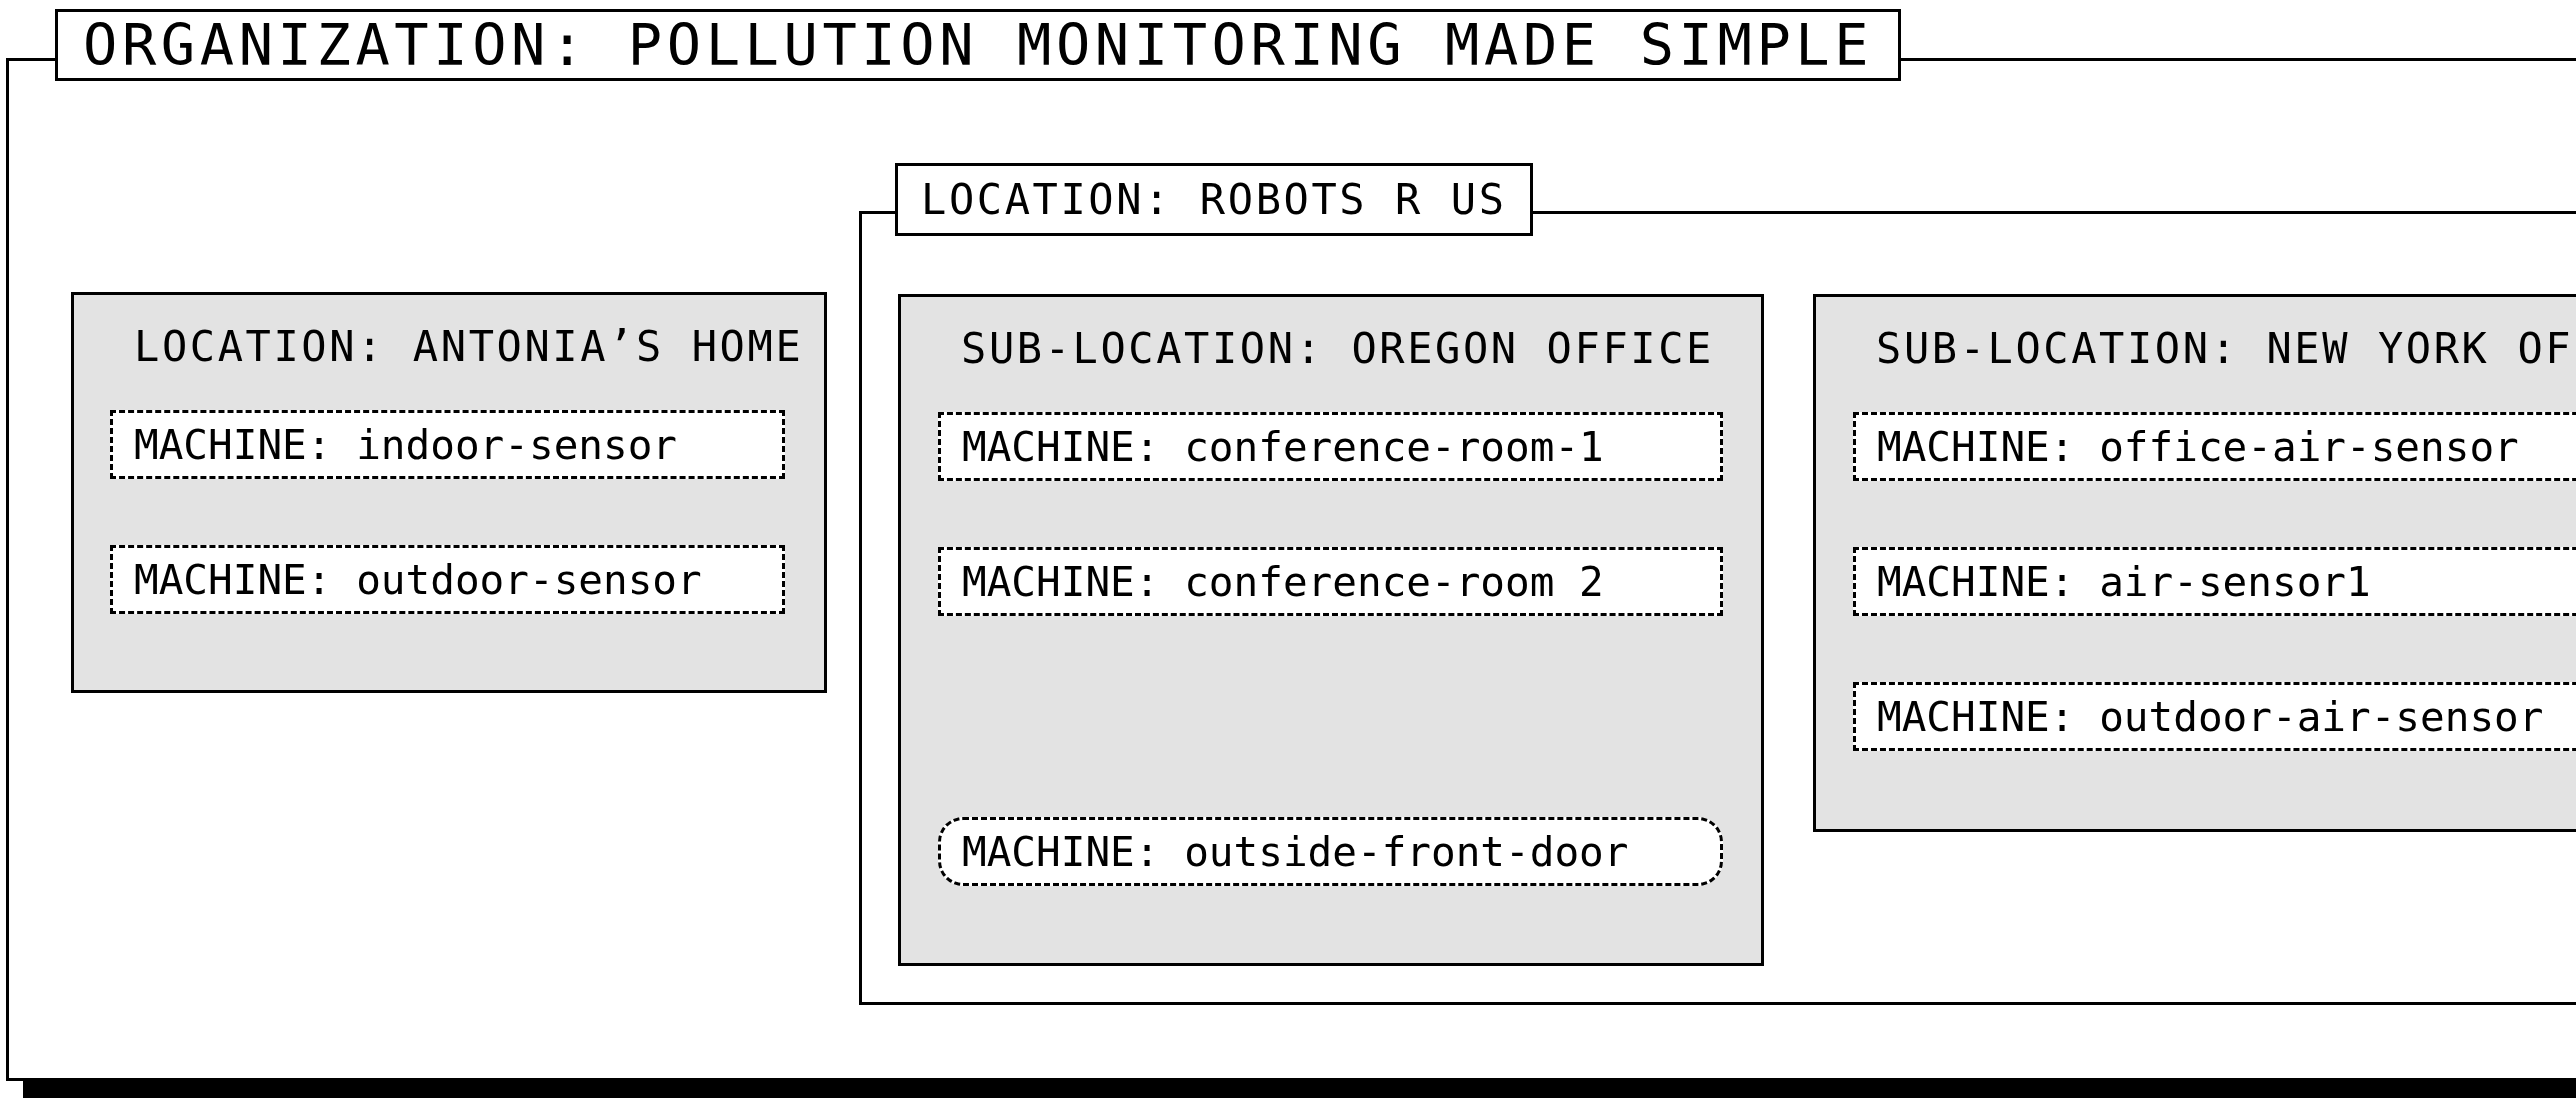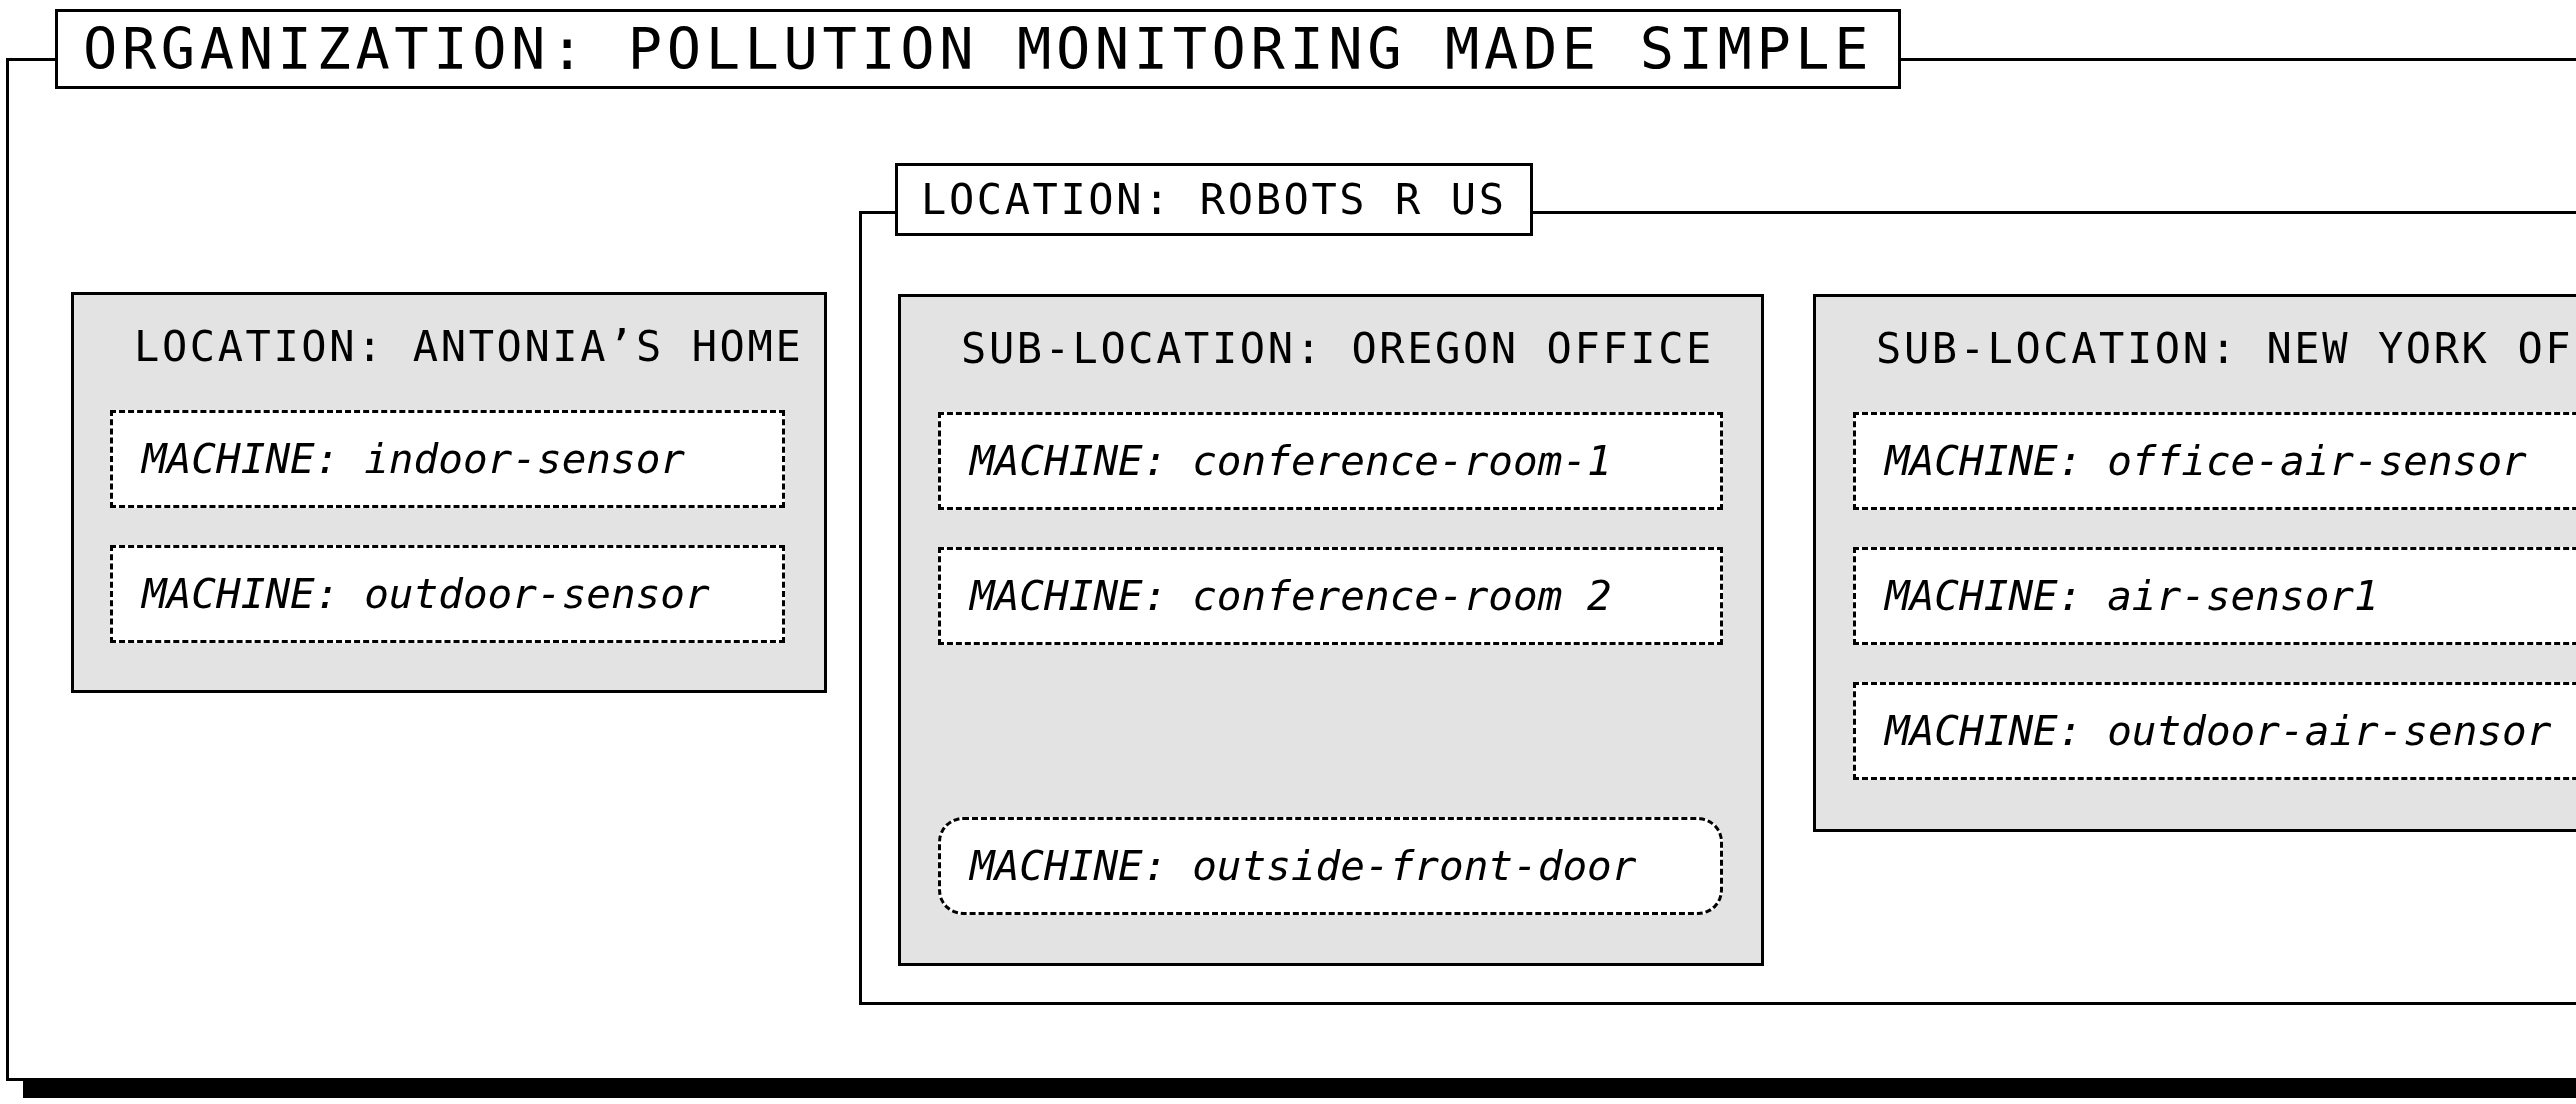--- a/index.html
+++ b/index.html
@@ -27,21 +27,21 @@
     position: absolute;
     display: inline-flex;
     align-items: center;
     background: #ffffff;
     border: 3.6px solid #000;
     white-space: nowrap;
     z-index: 5;
   }
   .org-title-tab {
     left: 55px; top: 9.3px;
-    height: 80px;
+    height: 72px;
     padding: 0 25px;
     font-size: 57px;
     letter-spacing: 4.6px;
   }
   .robots-title-tab {
     left: 895px; top: 163px;
     height: 73px;
     padding: 0 23px;
     font-size: 42px;
     letter-spacing: 2.6px;
@@ -71,29 +71,28 @@
     letter-spacing: 2.6px;
     line-height: 1.2;
     white-space: nowrap;
     margin-left: 24px;
   }
 
   
   .machine {
     position: absolute;
     left: 36px;
-    height: 98px;
+    height: 69px;
     background: #ffffff;
     border: 3.6px dashed #000;
     display: flex;
     align-items: center;
-    padding-left: 29px;
+    padding-left: 21px;
     font-size: 41px;
     white-space: nowrap;
-    font-style: italic;
   }
   .m-row0 { top: 115px; }
   .m-row1 { top: 250px; }
   .m-row2 { top: 385px; }
   .m-row3 { top: 520px; border-radius: 25px; }
   .m-w-antonia { width: 675px; }
   .m-w-oregon  { width: 785px; left: 37px; text-align: right; }
   .m-w-newyork { width: 824px; left: 37px; }
 </style>
 </head>

